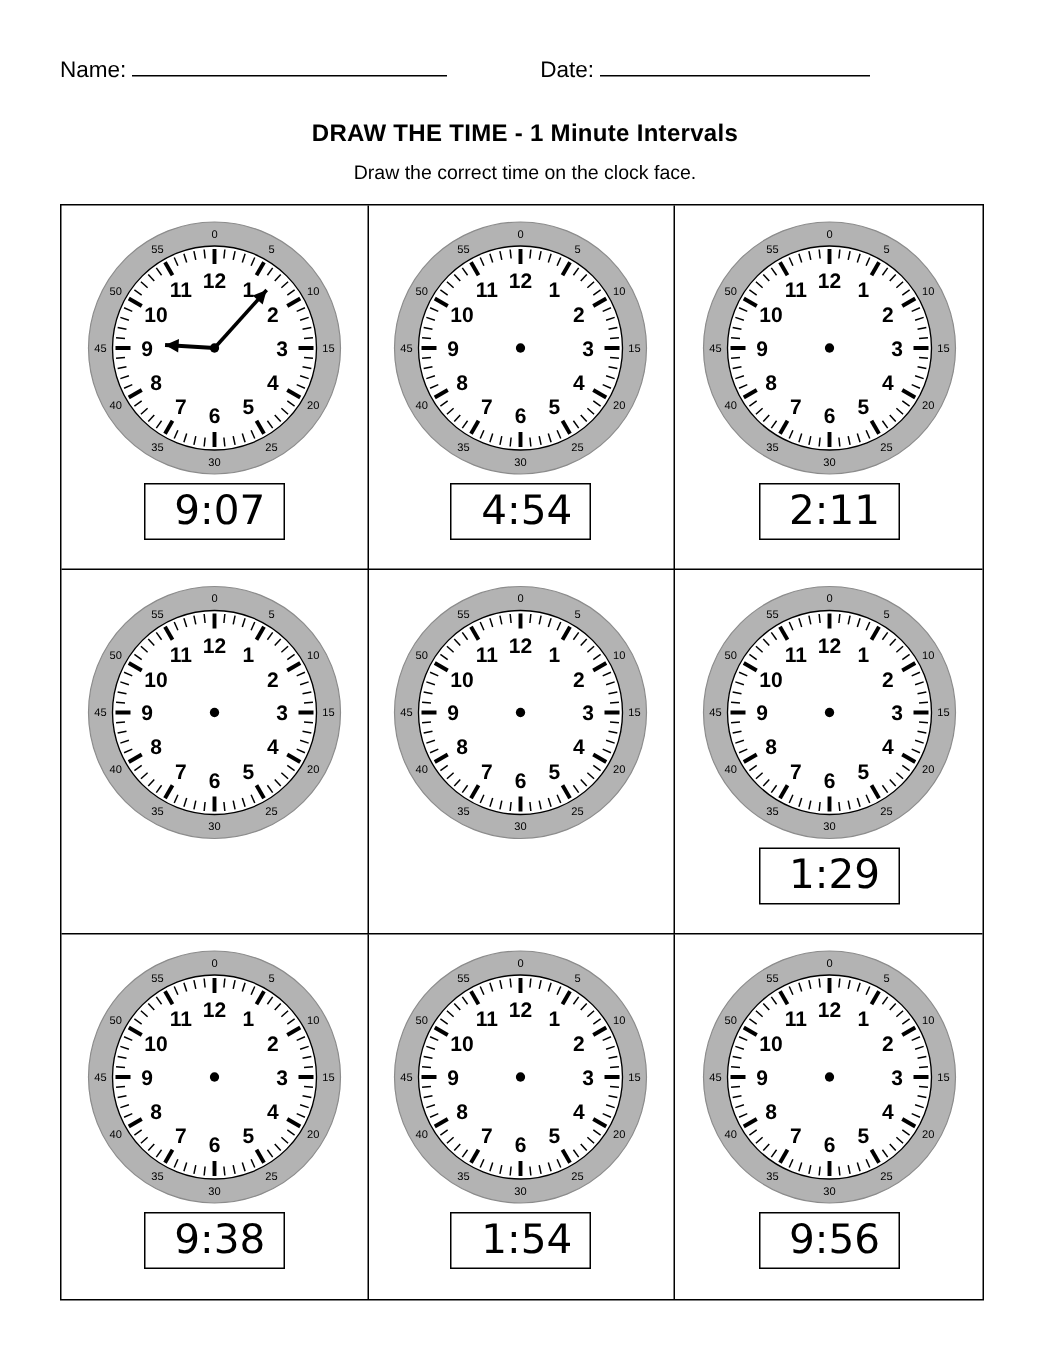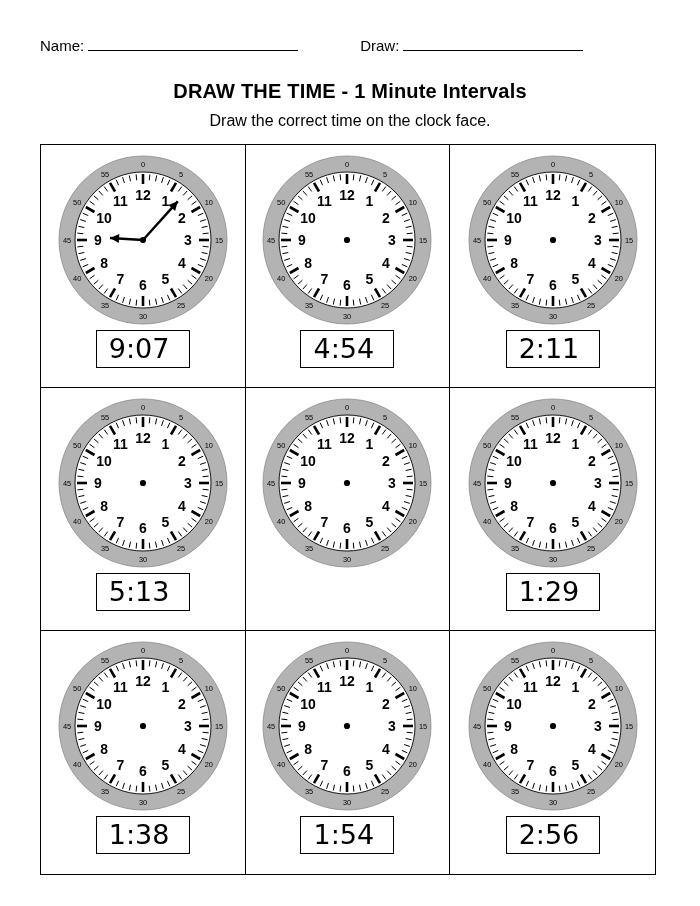--- a/index.html
+++ b/index.html
@@ -38,28 +38,28 @@
     border-bottom: 1.5px solid #000;
     height: 14px;
   }
   .nd-name-line { width: 210px; margin-left: 4px; }
   .nd-date-line { width: 180px; margin-left: 4px; }
   .nd-spacer { width: 62px; }
 
   
   .title {
     text-align: center;
-    font-size: 20px;
+    font-size: 16px;
     font-weight: bold;
     margin-top: 26px;
     letter-spacing: 0.2px;
   }
   .subtitle {
     text-align: center;
-    font-size: 16px;
+    font-size: 13px;
     margin-top: 7px;
     line-height: 1.35;
   }
 
   
   .grid-wrap {
     margin-top: 12px;
     border: 1.6px solid #000;
     width: 616px;
     box-sizing: border-box;
@@ -87,37 +87,37 @@
     height: 172px;
     position: relative;
   }
   .clock-svg { display: block; }
 
   .answer-box {
     margin-top: 4px;
     border: 1.7px solid #000;
     min-width: 94px;
     padding: 2px 12px 3px 12px;
-    text-align: left;
+    text-align: right;
     font-size: 27px;
     font-family: "DejaVu Sans", sans-serif;
     line-height: 1.18;
     box-sizing: border-box;
   }
 </style>
 </head>
 <body>
 
 <div class="page">
 
   <div class="namedate">
     <span class="nd-label">Name:</span>
     <span class="nd-line nd-name-line"></span>
     <span class="nd-spacer"></span>
-    <span class="nd-label">Draw:</span>
+    <span class="nd-label">Date:</span>
     <span class="nd-line nd-date-line"></span>
   </div>
 
   <div class="title">DRAW THE TIME - 1 Minute Intervals</div>
   <div class="subtitle">
     <div>Draw the correct time on the clock face.</div>
   </div>
 
   <div class="grid-wrap">
     <div class="grid" id="clock-grid">
@@ -492,21 +492,20 @@
               <text x="108.50" y="130.17" font-family="Liberation Sans, sans-serif" font-size="14" font-weight="bold" text-anchor="middle" fill="#000">5</text>
               <text x="86.00" y="136.20" font-family="Liberation Sans, sans-serif" font-size="14" font-weight="bold" text-anchor="middle" fill="#000">6</text>
               <text x="63.50" y="130.17" font-family="Liberation Sans, sans-serif" font-size="14" font-weight="bold" text-anchor="middle" fill="#000">7</text>
               <text x="47.03" y="113.70" font-family="Liberation Sans, sans-serif" font-size="14" font-weight="bold" text-anchor="middle" fill="#000">8</text>
               <text x="41.00" y="91.20" font-family="Liberation Sans, sans-serif" font-size="14" font-weight="bold" text-anchor="middle" fill="#000">9</text>
               <text x="47.03" y="68.70" font-family="Liberation Sans, sans-serif" font-size="14" font-weight="bold" text-anchor="middle" fill="#000">10</text>
               <text x="63.50" y="52.23" font-family="Liberation Sans, sans-serif" font-size="14" font-weight="bold" text-anchor="middle" fill="#000">11</text>
               <circle cx="86" cy="86" r="3.1" fill="#000"></circle>
             </svg>
           </div>
-          <div class="answer-box">5:13</div>
         </div>
         <div class="cell">
           <div class="clock-box">
             <svg class="clock-svg" width="172" height="172" viewBox="0 0 172 172">
               <circle cx="86" cy="86" r="84" fill="#b3b3b3" stroke="#8c8c8c" stroke-width="0.8"></circle>
               <circle cx="86" cy="86" r="68" fill="#ffffff" stroke="#000" stroke-width="0.9"></circle>
               <line x1="86.00" y1="20.00" x2="86.00" y2="30.00" stroke="#000000" stroke-width="2.6"></line>
               <line x1="92.90" y1="20.36" x2="92.27" y2="26.33" stroke="#000000" stroke-width="1"></line>
               <line x1="99.72" y1="21.44" x2="98.47" y2="27.31" stroke="#000000" stroke-width="1"></line>
               <line x1="106.40" y1="23.23" x2="104.54" y2="28.94" stroke="#000000" stroke-width="1"></line>
@@ -773,21 +772,21 @@
               <text x="108.50" y="130.17" font-family="Liberation Sans, sans-serif" font-size="14" font-weight="bold" text-anchor="middle" fill="#000">5</text>
               <text x="86.00" y="136.20" font-family="Liberation Sans, sans-serif" font-size="14" font-weight="bold" text-anchor="middle" fill="#000">6</text>
               <text x="63.50" y="130.17" font-family="Liberation Sans, sans-serif" font-size="14" font-weight="bold" text-anchor="middle" fill="#000">7</text>
               <text x="47.03" y="113.70" font-family="Liberation Sans, sans-serif" font-size="14" font-weight="bold" text-anchor="middle" fill="#000">8</text>
               <text x="41.00" y="91.20" font-family="Liberation Sans, sans-serif" font-size="14" font-weight="bold" text-anchor="middle" fill="#000">9</text>
               <text x="47.03" y="68.70" font-family="Liberation Sans, sans-serif" font-size="14" font-weight="bold" text-anchor="middle" fill="#000">10</text>
               <text x="63.50" y="52.23" font-family="Liberation Sans, sans-serif" font-size="14" font-weight="bold" text-anchor="middle" fill="#000">11</text>
               <circle cx="86" cy="86" r="3.1" fill="#000"></circle>
             </svg>
           </div>
-          <div class="answer-box">1:38</div>
+          <div class="answer-box">9:38</div>
         </div>
         <div class="cell">
           <div class="clock-box">
             <svg class="clock-svg" width="172" height="172" viewBox="0 0 172 172">
               <circle cx="86" cy="86" r="84" fill="#b3b3b3" stroke="#8c8c8c" stroke-width="0.8"></circle>
               <circle cx="86" cy="86" r="68" fill="#ffffff" stroke="#000" stroke-width="0.9"></circle>
               <line x1="86.00" y1="20.00" x2="86.00" y2="30.00" stroke="#000000" stroke-width="2.6"></line>
               <line x1="92.90" y1="20.36" x2="92.27" y2="26.33" stroke="#000000" stroke-width="1"></line>
               <line x1="99.72" y1="21.44" x2="98.47" y2="27.31" stroke="#000000" stroke-width="1"></line>
               <line x1="106.40" y1="23.23" x2="104.54" y2="28.94" stroke="#000000" stroke-width="1"></line>
@@ -961,18 +960,18 @@
               <text x="108.50" y="130.17" font-family="Liberation Sans, sans-serif" font-size="14" font-weight="bold" text-anchor="middle" fill="#000">5</text>
               <text x="86.00" y="136.20" font-family="Liberation Sans, sans-serif" font-size="14" font-weight="bold" text-anchor="middle" fill="#000">6</text>
               <text x="63.50" y="130.17" font-family="Liberation Sans, sans-serif" font-size="14" font-weight="bold" text-anchor="middle" fill="#000">7</text>
               <text x="47.03" y="113.70" font-family="Liberation Sans, sans-serif" font-size="14" font-weight="bold" text-anchor="middle" fill="#000">8</text>
               <text x="41.00" y="91.20" font-family="Liberation Sans, sans-serif" font-size="14" font-weight="bold" text-anchor="middle" fill="#000">9</text>
               <text x="47.03" y="68.70" font-family="Liberation Sans, sans-serif" font-size="14" font-weight="bold" text-anchor="middle" fill="#000">10</text>
               <text x="63.50" y="52.23" font-family="Liberation Sans, sans-serif" font-size="14" font-weight="bold" text-anchor="middle" fill="#000">11</text>
               <circle cx="86" cy="86" r="3.1" fill="#000"></circle>
             </svg>
           </div>
-          <div class="answer-box">2:56</div>
+          <div class="answer-box">9:56</div>
         </div>
       </div>
   </div>
 
 </div>
 
 </body></html>

